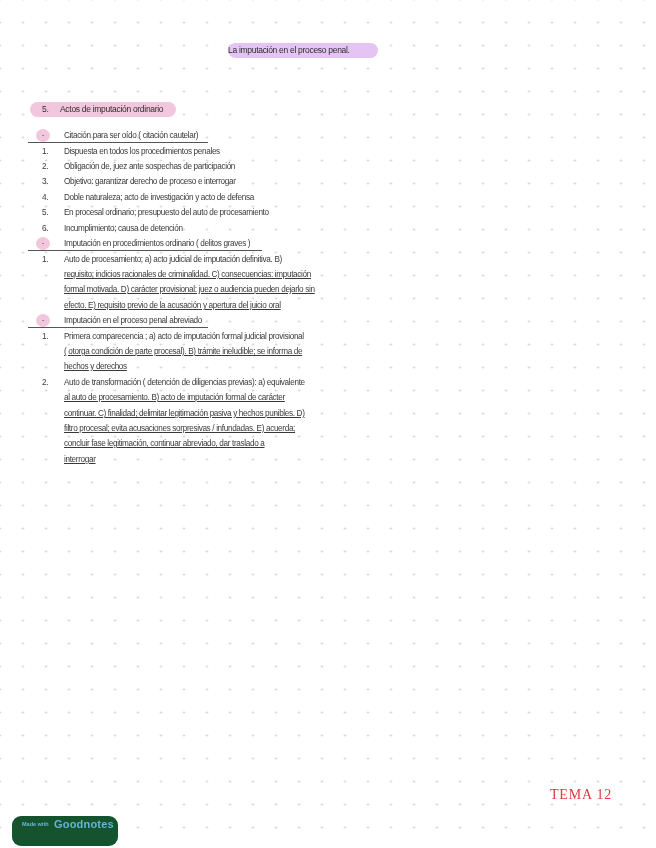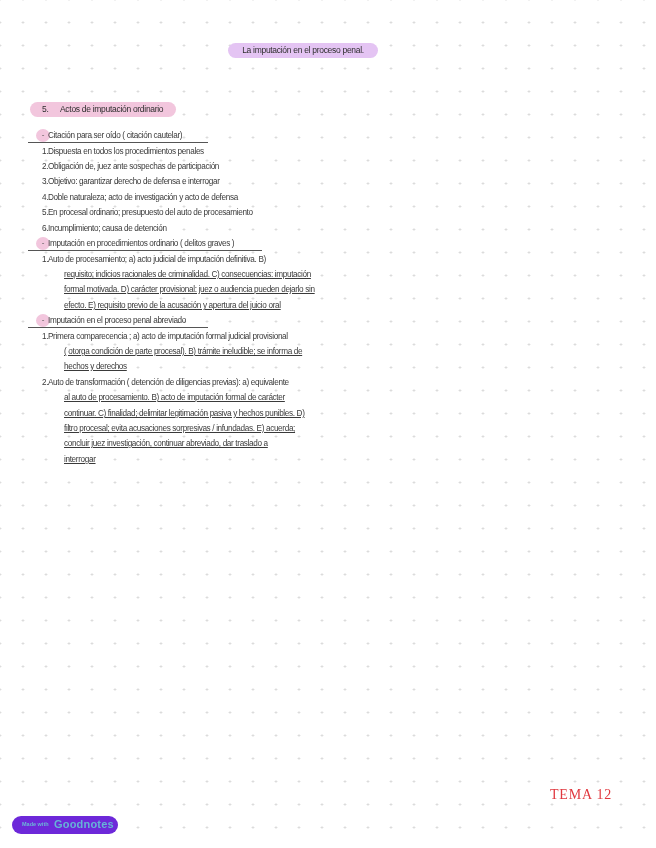--- a/index.html
+++ b/index.html
@@ -8,52 +8,52 @@
     background-color:#ffffff;
     background-image: radial-gradient(circle, #d4d4d4 0.9px, transparent 1.2px);
     background-size: 23px 23px;
     background-position: -11.5px 11px;
     font-family: "Liberation Sans", sans-serif;
     color:#3a3a3a;
   }
   .title-pill {
     position:absolute; left:228px; top:43px; width:150px; height:15px;
     background:#e4c4f3; border-radius:8px;
-    font-size:8.5px; line-height:15px; text-align:center; color:#2e2e2e;
+    font-size:8.5px; line-height:15px; text-align:left; color:#2e2e2e;
     letter-spacing:-0.3px;
   }
   .section-pill {
     position:absolute; left:30px; top:102px; width:146px; height:15px;
     background:#f2c6dd; border-radius:8px;
     font-size:8.5px; line-height:15px; color:#2e2e2e; letter-spacing:-0.3px;
   }
   .section-pill .num { position:absolute; left:12px; }
   .section-pill .txt { position:absolute; left:30px; }
 
   .line {
     position:absolute; left:0; height:15px; line-height:15px;
     font-size:8.2px; color:#3a3a3a; letter-spacing:-0.35px; white-space:nowrap;
   }
   .line .marker { position:absolute; left:42px; width:12px; text-align:left; }
-  .line .text { position:absolute; left:48px; }
+  .line .text { position:absolute; left:64px; }
   .line.cont .text { left:64px;text-decoration:underline; }
 
   .heading .bullet {
     position:absolute; left:36px; top:1px; width:14px; height:13px;
     border-radius:50%; background:#f2c6dd;
     font-size:8px; line-height:12px; text-align:center; color:#555;
   }
   .heading .underline {
     position:absolute; left:28px; top:14px; height:1px; background:#555;
   }
   .heading .text { text-decoration:none; }
 
   .goodnotes {
-    position:absolute; left:12px; top:816px; width:106px; height:18px;
-    border-radius:9px; background:#6d28d9;
+    position:absolute; left:12px; top:816px; width:106px; height:30px;
+    border-radius:9px; background:#14532d;
     font-size:0; white-space:nowrap;
   }
   .goodnotes .small { position:absolute; left:10px; top:5px; font-size:5.5px; color:#6cb6d8; font-weight:bold; }
   .goodnotes .brand { position:absolute; left:42px; top:2px; font-size:11px; color:#66b3d7; font-weight:bold; letter-spacing:0.2px; }
 
   .tema {
     position:absolute; left:550px; top:787px; font-size:14px; color:#e0383f;
     letter-spacing:0.8px; font-family:Liberation Serif, serif; font-weight:normal;
   }
 </style>
@@ -75,21 +75,21 @@
 <div class="line" style="top:144px;">
   <span class="marker">1.</span>
   <span class="text">Dispuesta en todos los procedimientos penales</span>
 </div>
 <div class="line" style="top:159px;">
   <span class="marker">2.</span>
   <span class="text">Obligación de, juez ante sospechas de participación</span>
 </div>
 <div class="line" style="top:174px;">
   <span class="marker">3.</span>
-  <span class="text">Objetivo: garantizar derecho de defensa e interrogar</span>
+  <span class="text">Objetivo: garantizar derecho de proceso e interrogar</span>
 </div>
 <div class="line" style="top:190px;">
   <span class="marker">4.</span>
   <span class="text">Doble naturaleza; acto de investigación y acto de defensa</span>
 </div>
 <div class="line" style="top:205px;">
   <span class="marker">5.</span>
   <span class="text">En procesal ordinario; presupuesto del auto de procesamiento</span>
 </div>
 <div class="line" style="top:221px;">
@@ -138,21 +138,21 @@
 <div class="line cont" style="top:390px;">
   <span class="text">al auto de procesamiento. B) acto de imputación formal de carácter</span>
 </div>
 <div class="line cont" style="top:406px;">
   <span class="text">continuar. C) finalidad; delimitar legitimación pasiva y hechos punibles. D)</span>
 </div>
 <div class="line cont" style="top:421px;">
   <span class="text">filtro procesal; evita acusaciones sorpresivas / infundadas. E) acuerda;</span>
 </div>
 <div class="line cont" style="top:436px;">
-  <span class="text">concluir juez investigación, continuar abreviado, dar traslado a</span>
+  <span class="text">concluir fase legitimación, continuar abreviado, dar traslado a</span>
 </div>
 <div class="line cont" style="top:452px;">
   <span class="text">interrogar</span>
 </div>
 
 <div class="goodnotes">
   <span class="small">Made with</span>
   <span class="brand">Goodnotes</span>
 </div>
 

